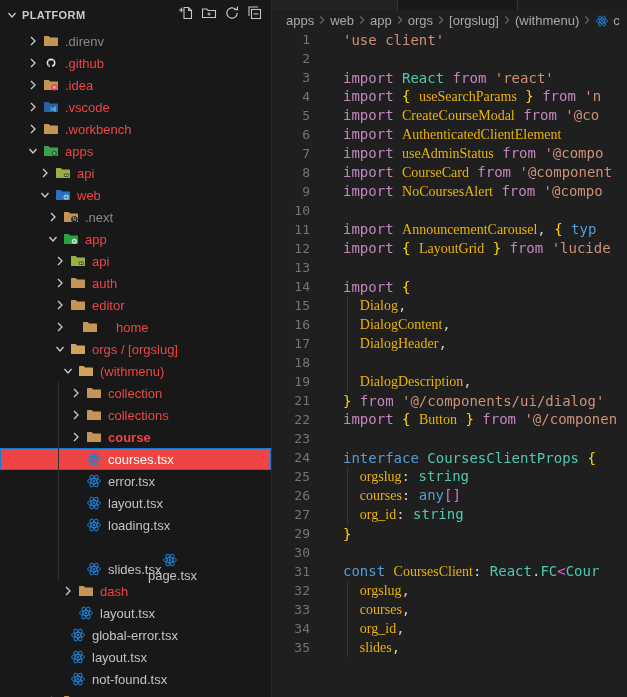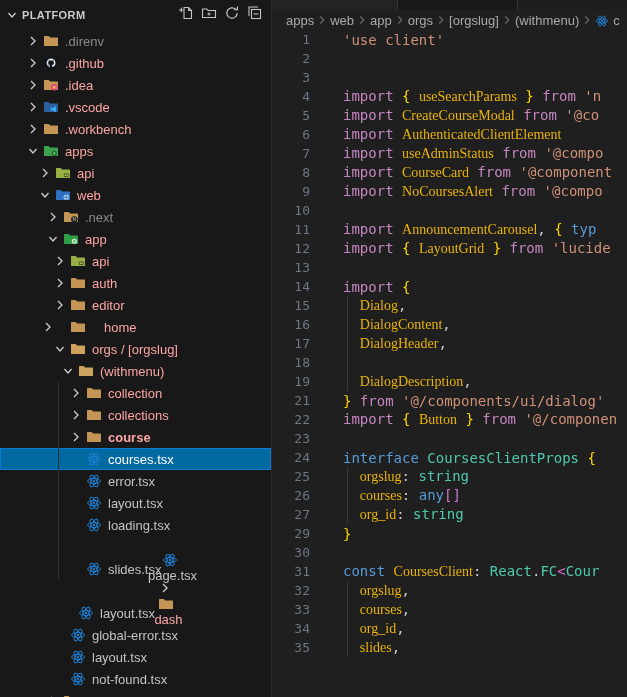--- a/index.html
+++ b/index.html
@@ -9,24 +9,24 @@
   #sidebar{position:absolute;left:0;top:0;width:271px;height:697px;background:#181818;border-right:1px solid #2b2b2b;overflow:hidden;}
   .exp-header{height:30px;display:flex;align-items:center;padding:0 6px 0 4px;}
   .exp-twistie{width:16px;height:16px;flex:none;display:flex;align-items:center;justify-content:center;}
   .exp-title{font-size:11px;font-weight:700;color:#cccccc;letter-spacing:.4px;margin-left:2px;}
   .exp-actions{margin-left:auto;display:flex;gap:3px;}
   .icon-btn{width:20px;height:20px;display:flex;align-items:center;justify-content:center;border-radius:4px;}
   .tree{position:relative;height:667px;}
   .row{position:absolute;left:0;width:271px;height:22px;display:flex;align-items:center;box-sizing:border-box;}
   .row .chev{width:18px;height:16px;flex:none;display:flex;align-items:center;}
   .row .ficon{width:16px;height:16px;flex:none;position:relative;}
-  .row .lbl{margin-left:6px;font-size:13px;color:#fca5a5;white-space:nowrap;}
+  .row .lbl{margin-left:6px;font-size:13px;color:#ef4444;white-space:nowrap;}
   .row.dim .lbl{color:#8a8a8a;}
   .row.file .lbl{color:#c3c3c3;}
-  .row.selected{background:#0369a1;outline:1px solid #0c7bd6;outline-offset:-1px;}
+  .row.selected{background:#ef4444;outline:1px solid #0c7bd6;outline-offset:-1px;}
   .row.selected .lbl{color:#ffffff;}
   .tree-guide{position:absolute;width:1px;background:#313131;}
 
   
   #editor{position:absolute;left:272px;top:0;width:355px;height:697px;background:#1f1f1f;}
   .tabstrip{position:absolute;top:0;left:0;right:0;height:10px;display:flex;}
   .tabstrip .seg1{width:125px;background:#232323;border-right:1px solid #343434;}
   .tabstrip .seg2{width:119px;background:#191919;border-right:1px solid #343434;}
   .tabstrip .seg3{flex:1;background:#1d1d1d;}
   .breadcrumb{position:absolute;top:10px;left:0;right:0;height:20px;display:flex;align-items:center;padding-left:14px;font-size:13px;color:#a9a9a9;white-space:nowrap;overflow:hidden;}
@@ -244,21 +244,21 @@
         <span class="chev">
           <svg width="16" height="16" viewBox="0 0 16 16">
             <polyline points="6,4 10,8 6,12" fill="none" stroke="#cccccc" stroke-width="1.3"></polyline>
           </svg>
         </span>
         <span class="ficon"><svg width="16" height="16" viewBox="0 0 16 16">
             <path d="M1 3.6c0-.3.3-.6.6-.6h4l1.6 1.6h7.2c.3 0 .6.3.6.6v7.2c0 .3-.3.6-.6.6H1.6c-.3 0-.6-.3-.6-.6z" fill="#c49554"></path>
           </svg></span>
         <span class="lbl">editor</span>
       </div>
-      <div class="row" style="top: 286px; padding-left: 40px; gap: 12px;">
+      <div class="row" style="top: 286px; padding-left: 52px; gap: 12px;">
         <span class="chev">
           <svg width="16" height="16" viewBox="0 0 16 16">
             <polyline points="6,4 10,8 6,12" fill="none" stroke="#cccccc" stroke-width="1.3"></polyline>
           </svg>
         </span>
         <span class="ficon"><svg width="16" height="16" viewBox="0 0 16 16">
             <path d="M1 3.6c0-.3.3-.6.6-.6h4l1.6 1.6h7.2c.3 0 .6.3.6.6v7.2c0 .3-.3.6-.6.6H1.6c-.3 0-.6-.3-.6-.6z" fill="#c49554"></path>
           </svg></span>
         <span class="lbl">home</span>
       </div>
@@ -382,21 +382,21 @@
         <span class="ficon"><svg width="16" height="16" viewBox="0 0 16 16">
             <g stroke="#1e7fd2" stroke-width="1" fill="none">
               <ellipse cx="8" cy="8" rx="6.4" ry="2.5"></ellipse>
               <ellipse cx="8" cy="8" rx="6.4" ry="2.5" transform="rotate(60 8 8)"></ellipse>
               <ellipse cx="8" cy="8" rx="6.4" ry="2.5" transform="rotate(120 8 8)"></ellipse>
             </g>
             <circle cx="8" cy="8" r="1.2" fill="#1e7fd2"></circle>
           </svg></span>
         <span class="lbl">slides.tsx</span>
       </div>
-      <div class="row" style="top: 550px; padding-left: 60px; flex-direction: column;">
+      <div class="row" style="top: 550px; padding-left: 60px;">
         <span class="chev">
           <svg width="16" height="16" viewBox="0 0 16 16">
             <polyline points="6,4 10,8 6,12" fill="none" stroke="#cccccc" stroke-width="1.3"></polyline>
           </svg>
         </span>
         <span class="ficon"><svg width="16" height="16" viewBox="0 0 16 16">
             <path d="M1 3.6c0-.3.3-.6.6-.6h4l1.6 1.6h7.2c.3 0 .6.3.6.6v7.2c0 .3-.3.6-.6.6H1.6c-.3 0-.6-.3-.6-.6z" fill="#c49554"></path>
           </svg></span>
         <span class="lbl">dash</span>
       </div>
@@ -515,21 +515,21 @@
             </g>
             <circle cx="8" cy="8" r="1.2" fill="#1e7fd2"></circle>
           </svg>
         </span>
         <span>c</span>
       </span>
     </div>
   <div class="code">
       <div class="code-line"><span class="ln">1</span><span class="ct"><span class="tk-str">'use client'</span></span></div>
       <div class="code-line"><span class="ln">2</span><span class="ct"></span></div>
-      <div class="code-line"><span class="ln">3</span></div>
+      <div class="code-line"><span class="ln">3</span><span class="ct"><span class="tk-ctrl">import </span><span class="tk-cls">React</span><span class="tk-ctrl"> from </span><span class="tk-str">'react'</span></span></div>
       <div class="code-line"><span class="ln">4</span><span class="ct"><span class="tk-ctrl">import </span><span class="tk-br">{ </span><span class="tk-var">useSearchParams</span><span class="tk-br"> }</span><span class="tk-ctrl"> from </span><span class="tk-str">'n</span></span></div>
       <div class="code-line"><span class="ln">5</span><span class="ct"><span class="tk-ctrl">import </span><span class="tk-var">CreateCourseModal</span><span class="tk-ctrl"> from </span><span class="tk-str">'@co</span></span></div>
       <div class="code-line"><span class="ln">6</span><span class="ct"><span class="tk-ctrl">import </span><span class="tk-var">AuthenticatedClientElement</span></span></div>
       <div class="code-line"><span class="ln">7</span><span class="ct"><span class="tk-ctrl">import </span><span class="tk-var">useAdminStatus</span><span class="tk-ctrl"> from </span><span class="tk-str">'@compo</span></span></div>
       <div class="code-line"><span class="ln">8</span><span class="ct"><span class="tk-ctrl">import </span><span class="tk-var">CourseCard</span><span class="tk-ctrl"> from </span><span class="tk-str">'@component</span></span></div>
       <div class="code-line"><span class="ln">9</span><span class="ct"><span class="tk-ctrl">import </span><span class="tk-var">NoCoursesAlert</span><span class="tk-ctrl"> from </span><span class="tk-str">'@compo</span></span></div>
       <div class="code-line"><span class="ln">10</span><span class="ct"></span></div>
       <div class="code-line"><span class="ln">11</span><span class="ct"><span class="tk-ctrl">import </span><span class="tk-var">AnnouncementCarousel</span><span class="tk-pl">, </span><span class="tk-br">{ </span><span class="tk-kw">typ</span></span></div>
       <div class="code-line"><span class="ln">12</span><span class="ct"><span class="tk-ctrl">import </span><span class="tk-br">{ </span><span class="tk-var">LayoutGrid</span><span class="tk-br"> }</span><span class="tk-ctrl"> from </span><span class="tk-str">'lucide</span></span></div>
       <div class="code-line"><span class="ln">13</span><span class="ct"></span></div>

